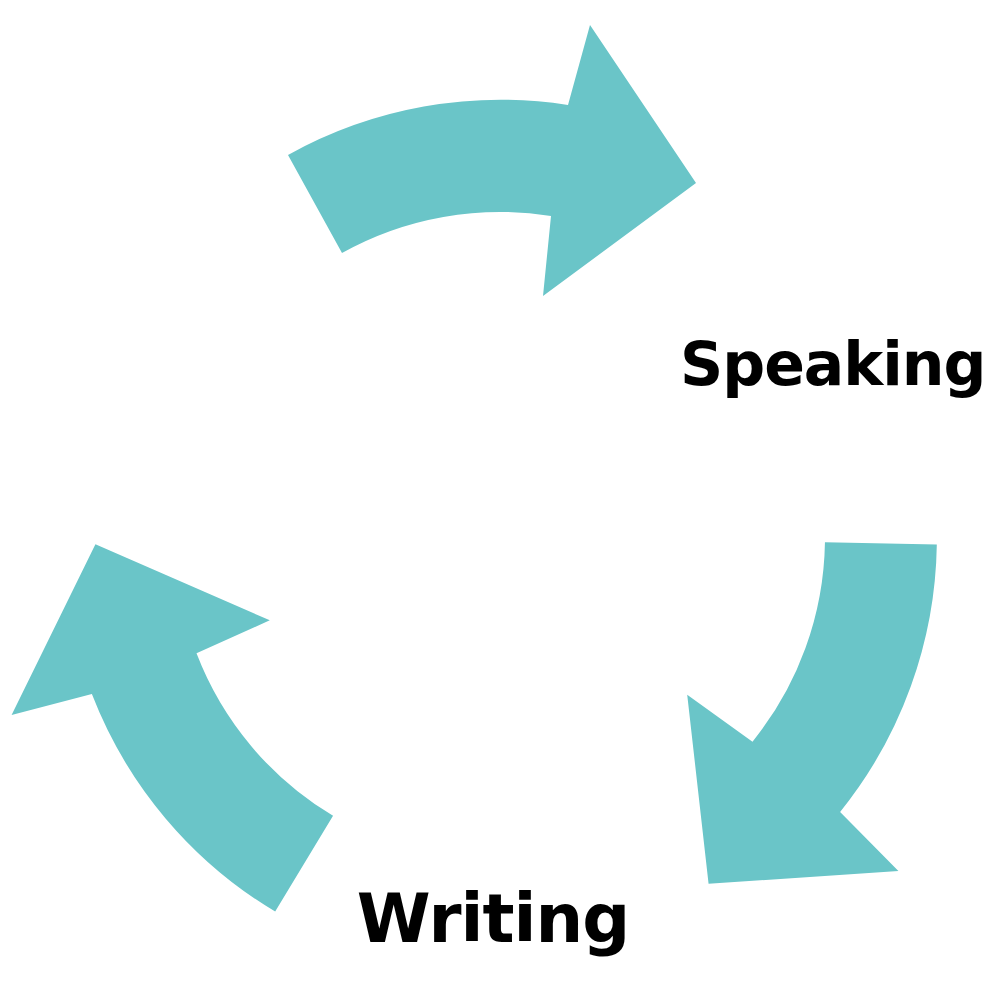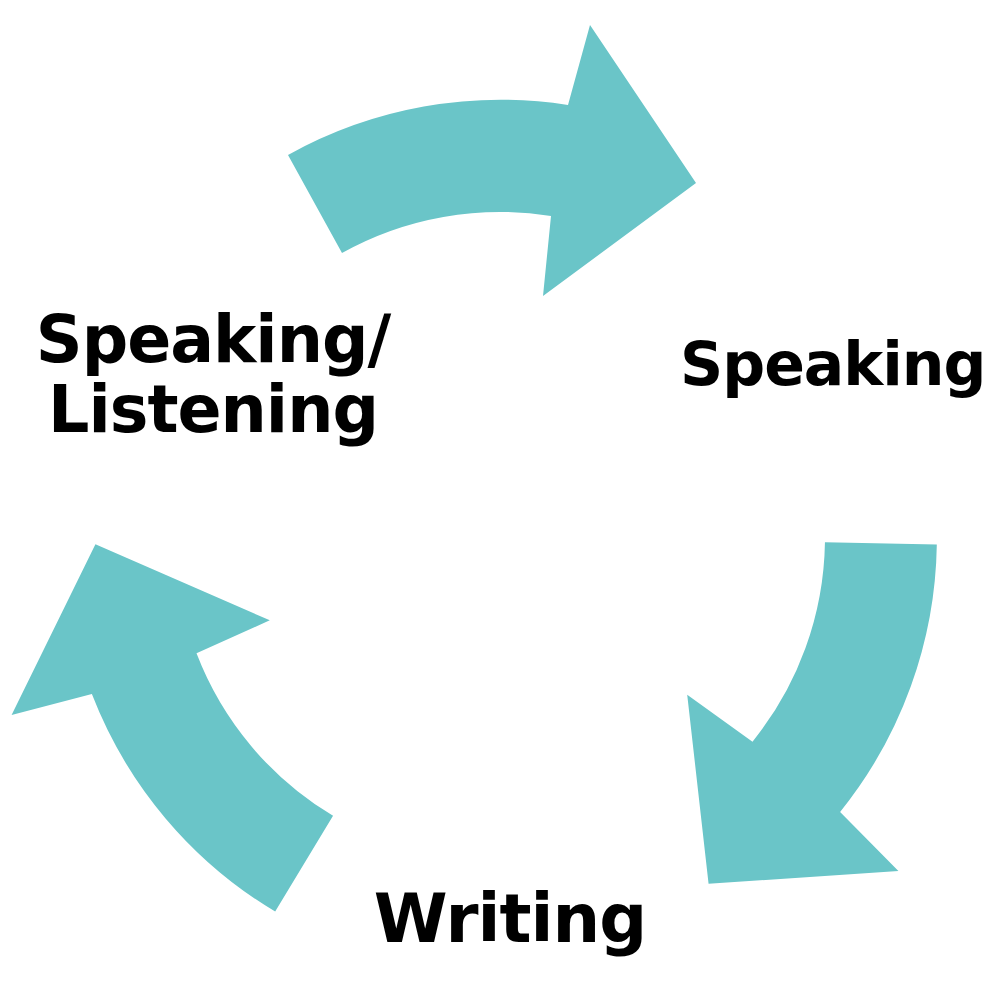--- a/index.html
+++ b/index.html
@@ -39,21 +39,21 @@
     line-height: 70px;
   }
   .label-reading {
     left: 680px;
     top: 333px;
     width: 300px;
     font-size: 60px;
     line-height: 62px;
   }
   .label-writing {
-    left: 355px;
+    left: 338px;
     top: 884px;
     width: 310px;
     font-size: 67px;
     line-height: 70px;
   }
 </style>
 </head>
 <body>
 
 <div class="diagram-canvas">
@@ -67,24 +67,20 @@
                L 590 25
                L 568 105
                A 437 437 0 0 0 288 155
                Z"></path>
     </defs>
     <use href="#arrow-shape" class="cycle-arrow" fill="#6AC5C8"></use>
     <use href="#arrow-shape" class="cycle-arrow" transform="rotate(120 500 537)" fill="#6AC5C8"></use>
     <use href="#arrow-shape" class="cycle-arrow" transform="rotate(240 500 537)" fill="#6AC5C8"></use>
   </svg>
 
-  <div class="node-label label-speaking">
-    <span>Speaking/</span><br>
-    <span>Listening</span>
-  </div>
 
   <div class="node-label label-reading">
     <span>Speaking</span>
   </div>
 
   <div class="node-label label-writing">
     <span>Writing</span>
   </div>
 
 </div>

